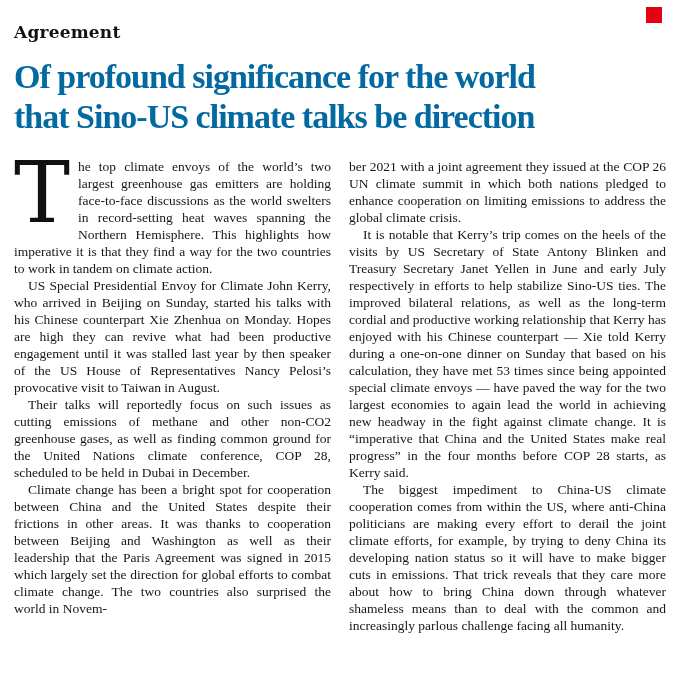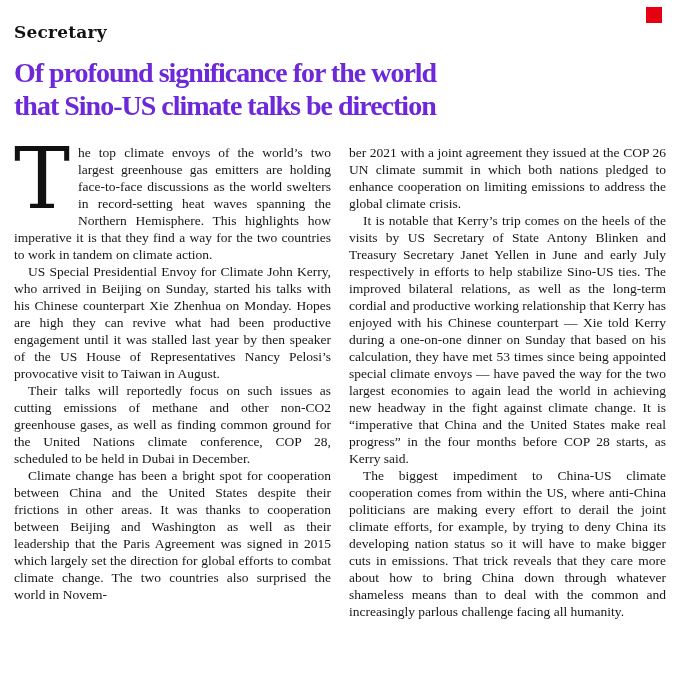--- a/index.html
+++ b/index.html
@@ -29,25 +29,25 @@
     position: absolute;
     top: 7px;
     right: 18px;
     width: 16px;
     height: 16px;
     background: #e60012;
   }
   .headline {
     font-family: "Liberation Serif", serif;
     font-weight: 700;
-    font-size: 28px;
+    font-size: 34px;
     line-height: 1.17;
     letter-spacing: -1px;
     margin: 15px 0 0 0;
-    color: #6d28d9;
+    color: #0369a1;
   }
   .columns {
     display: flex;
     gap: 18px;
     margin-top: 21px;
   }
   .col {
     width: 317px;
     font-size: 13.5px;
     line-height: 17px;
@@ -72,21 +72,21 @@
     padding: 3px 8px 0 0;
     color: #111111;
   }
 </style>
 </head>
 <body>
 
 <div class="page">
 
   <header>
-    <div class="kicker">Secretary</div>
+    <div class="kicker">Agreement</div>
     <div class="brand-square" style="background:#e60012"></div>
   </header>
 
   <h1 class="headline">
     <span>Of profound significance for the world</span><br>
     <span>that Sino-US climate talks be direction</span>
   </h1>
 
   <div class="columns">
 

